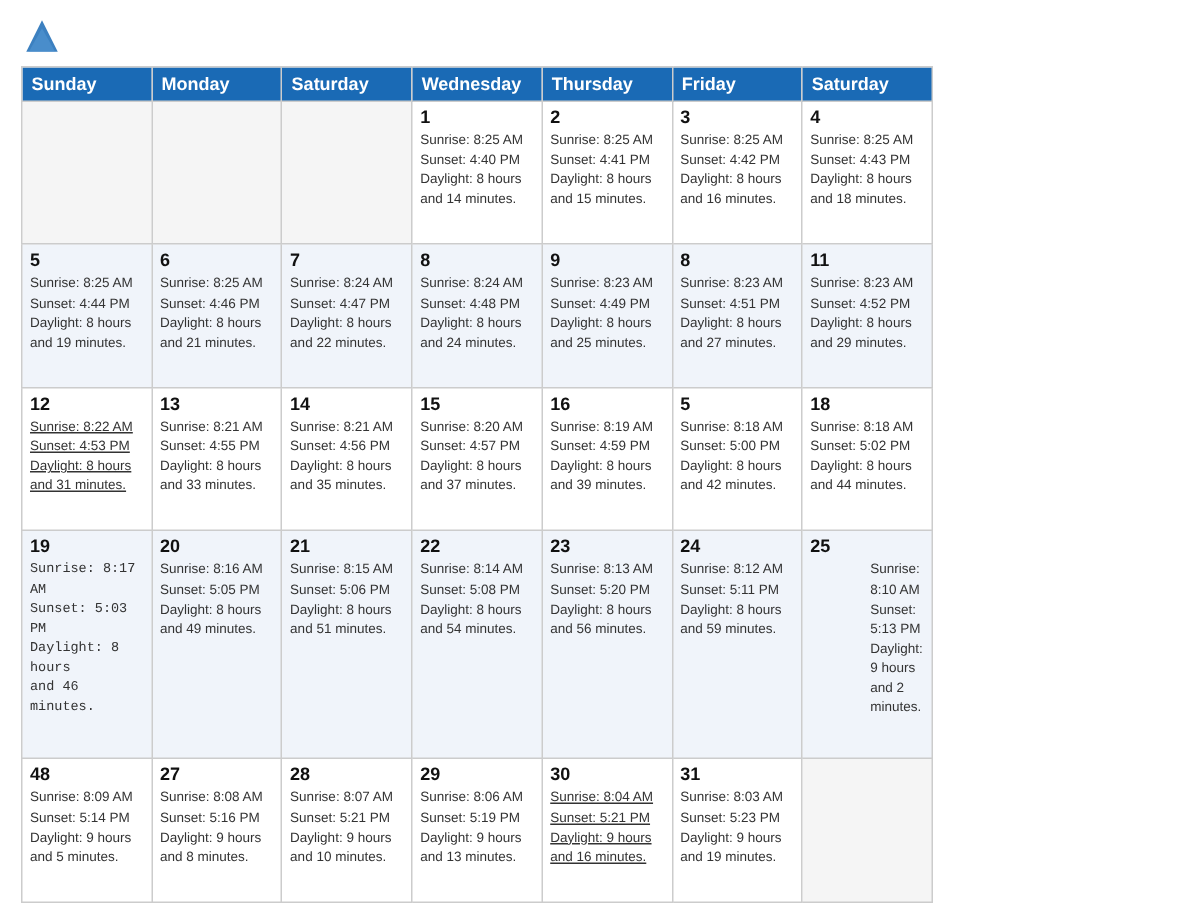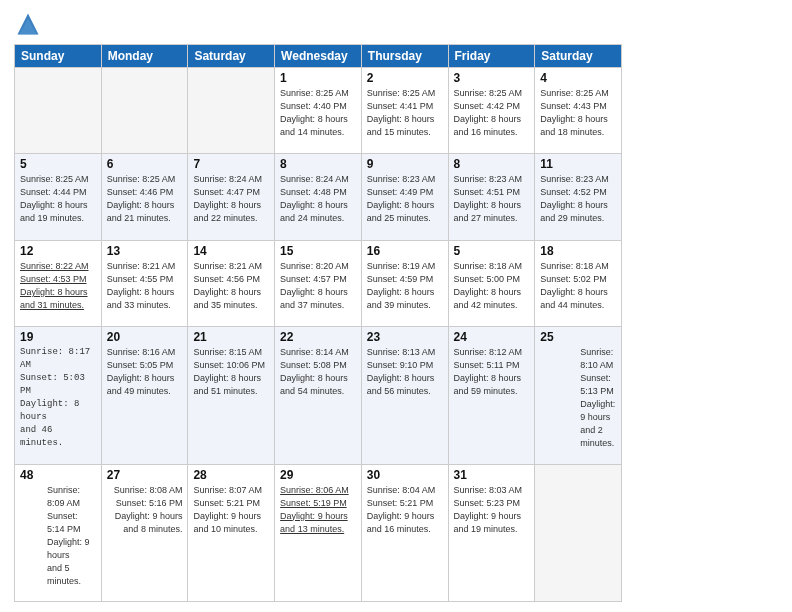--- a/index.html
+++ b/index.html
@@ -278,35 +278,35 @@
           <td>
             <span class="day-num">20</span>
             <div class="day-info" style="white-space: pre-line;">Sunrise: 8:16 AM
 Sunset: 5:05 PM
 Daylight: 8 hours
 and 49 minutes.</div>
           </td>
           <td>
             <span class="day-num">21</span>
             <div class="day-info" style="white-space: pre-line;">Sunrise: 8:15 AM
-Sunset: 10:06 PM
+Sunset: 5:06 PM
 Daylight: 8 hours
 and 51 minutes.</div>
           </td>
           <td>
             <span class="day-num">22</span>
             <div class="day-info" style="white-space: pre-line;">Sunrise: 8:14 AM
 Sunset: 5:08 PM
 Daylight: 8 hours
 and 54 minutes.</div>
           </td>
           <td>
             <span class="day-num">23</span>
             <div class="day-info" style="white-space: pre-line;">Sunrise: 8:13 AM
-Sunset: 9:10 PM
+Sunset: 5:20 PM
 Daylight: 8 hours
 and 56 minutes.</div>
           </td>
           <td>
             <span class="day-num">24</span>
             <div class="day-info" style="white-space: pre-line;">Sunrise: 8:12 AM
 Sunset: 5:11 PM
 Daylight: 8 hours
 and 59 minutes.</div>
           </td>
@@ -314,49 +314,49 @@
             <span class="day-num">25</span>
             <div class="day-info" style="white-space: pre-line; margin-left: 40px;">Sunrise: 8:10 AM
 Sunset: 5:13 PM
 Daylight: 9 hours
 and 2 minutes.</div>
           </td>
         </tr>
         <tr>
           <td>
             <span class="day-num">48</span>
-            <div class="day-info" style="white-space: pre-line; margin-left: 27px;">Sunrise: 8:09 AM
+            <div class="day-info" style="white-space: pre-line;">Sunrise: 8:09 AM
 Sunset: 5:14 PM
 Daylight: 9 hours
 and 5 minutes.</div>
           </td>
           <td>
             <span class="day-num">27</span>
-            <div class="day-info" style="white-space: pre-line; text-align: right;">Sunrise: 8:08 AM
+            <div class="day-info" style="white-space: pre-line;">Sunrise: 8:08 AM
 Sunset: 5:16 PM
 Daylight: 9 hours
 and 8 minutes.</div>
           </td>
           <td>
             <span class="day-num">28</span>
             <div class="day-info" style="white-space: pre-line;">Sunrise: 8:07 AM
 Sunset: 5:21 PM
 Daylight: 9 hours
 and 10 minutes.</div>
           </td>
           <td>
             <span class="day-num">29</span>
-            <div class="day-info" style="white-space: pre-line; text-decoration: underline;">Sunrise: 8:06 AM
+            <div class="day-info" style="white-space: pre-line;">Sunrise: 8:06 AM
 Sunset: 5:19 PM
 Daylight: 9 hours
 and 13 minutes.</div>
           </td>
           <td>
             <span class="day-num">30</span>
-            <div class="day-info" style="white-space: pre-line;">Sunrise: 8:04 AM
+            <div class="day-info" style="white-space: pre-line; text-decoration: underline;">Sunrise: 8:04 AM
 Sunset: 5:21 PM
 Daylight: 9 hours
 and 16 minutes.</div>
           </td>
           <td>
             <span class="day-num">31</span>
             <div class="day-info" style="white-space: pre-line;">Sunrise: 8:03 AM
 Sunset: 5:23 PM
 Daylight: 9 hours
 and 19 minutes.</div>

